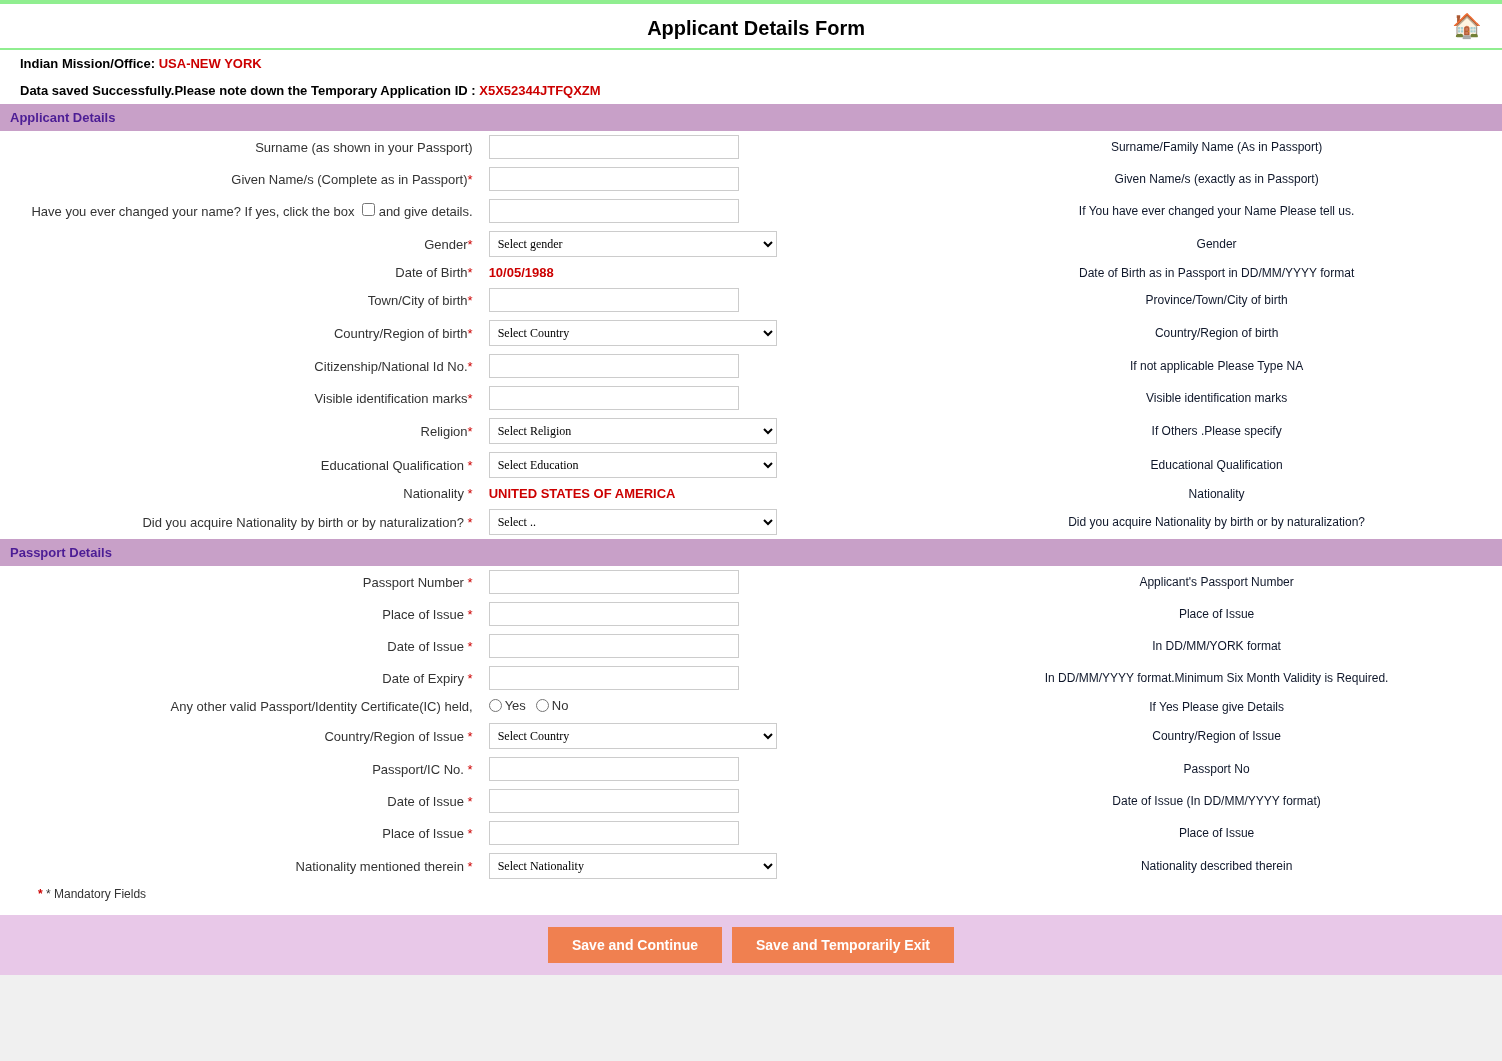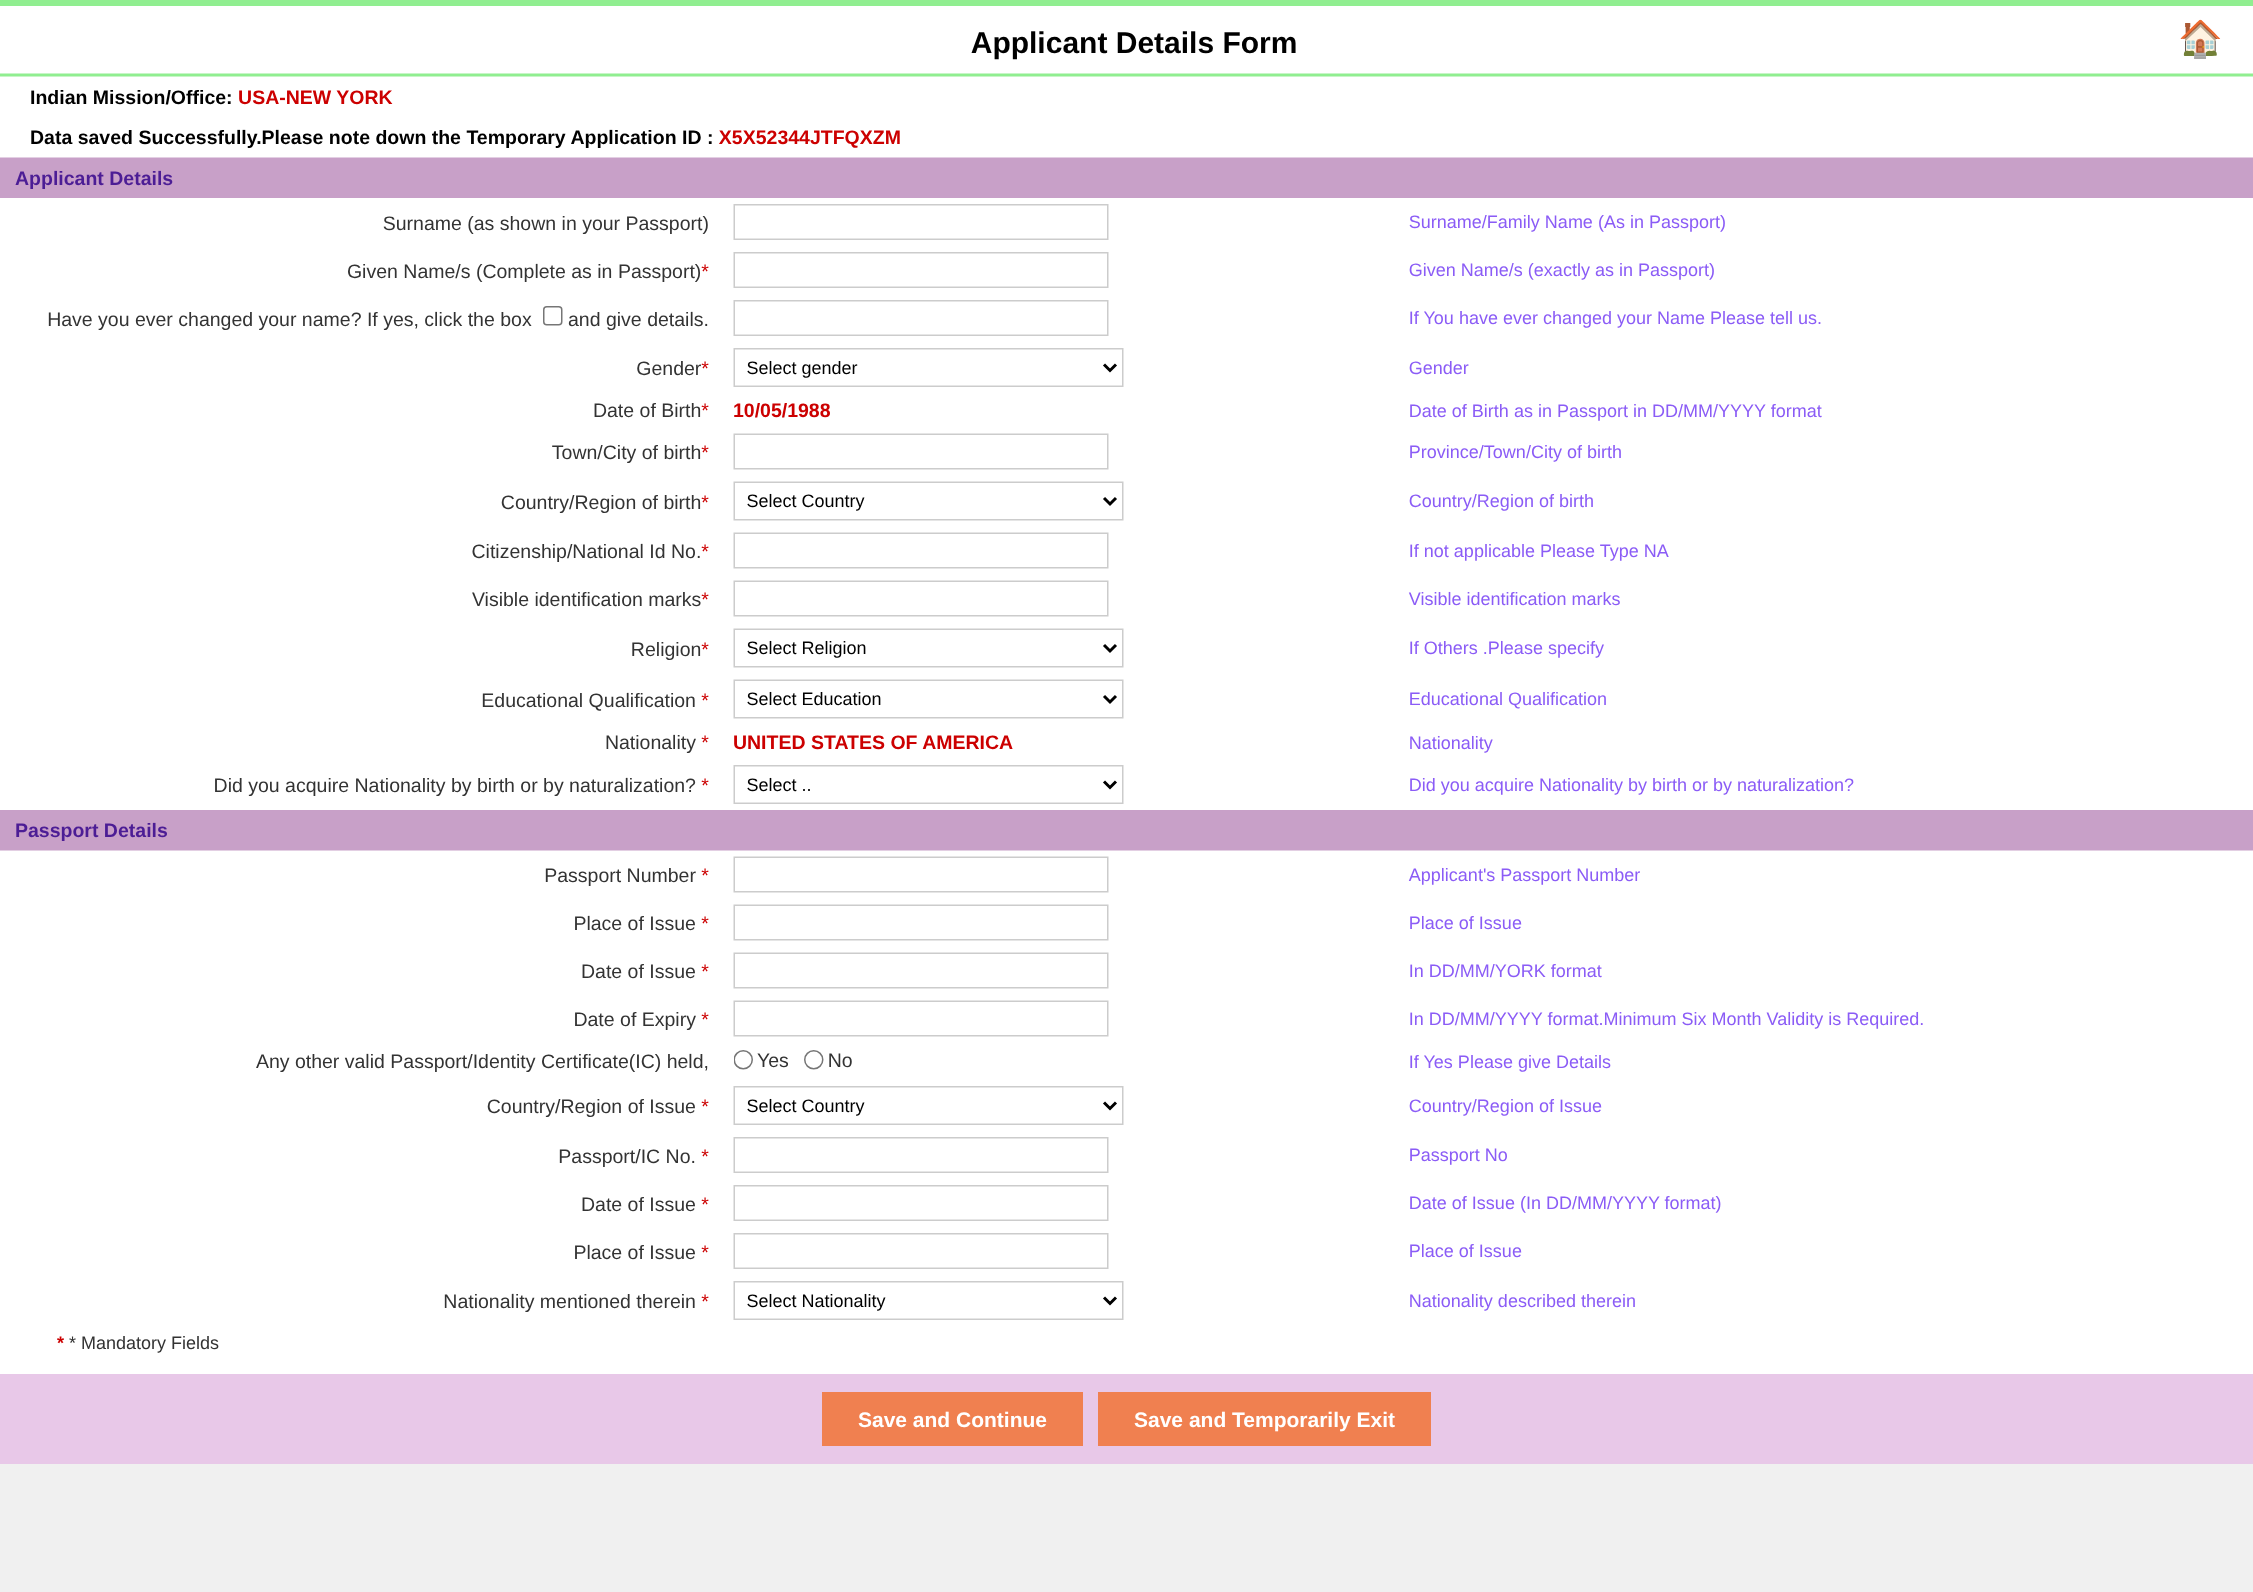--- a/index.html
+++ b/index.html
@@ -61,40 +61,42 @@
       text-align: right;
       width: 32%;
       color: #333;
       padding-right: 10px;
     }
     .input-cell {
       width: 30%;
     }
     .hint-cell {
       width: 38%;
-      color: #8b5cf6;
+      color: #0f172a;
       padding-left: 10px;
       font-size: 12px;
+      text-align: center;
     }
     .required { color: #cc0000; }
     .text-input {
       width: 250px;
       height: 24px;
       border: 1px solid #ccc;
       padding: 2px 5px;
       font-size: 12px;
       background: #fff;
     }
     .select-input {
-      width: 260px;
+      width: 288px;
       height: 26px;
       border: 1px solid #ccc;
       font-size: 12px;
       background: #fff;
       padding: 2px 4px;
+      font-family: Liberation Serif, serif;
     }
     .dob-value {
       color: #cc0000;
       font-weight: bold;
       font-size: 13px;
     }
     .nationality-value {
       color: #cc0000;
       font-weight: bold;
       font-size: 13px;

